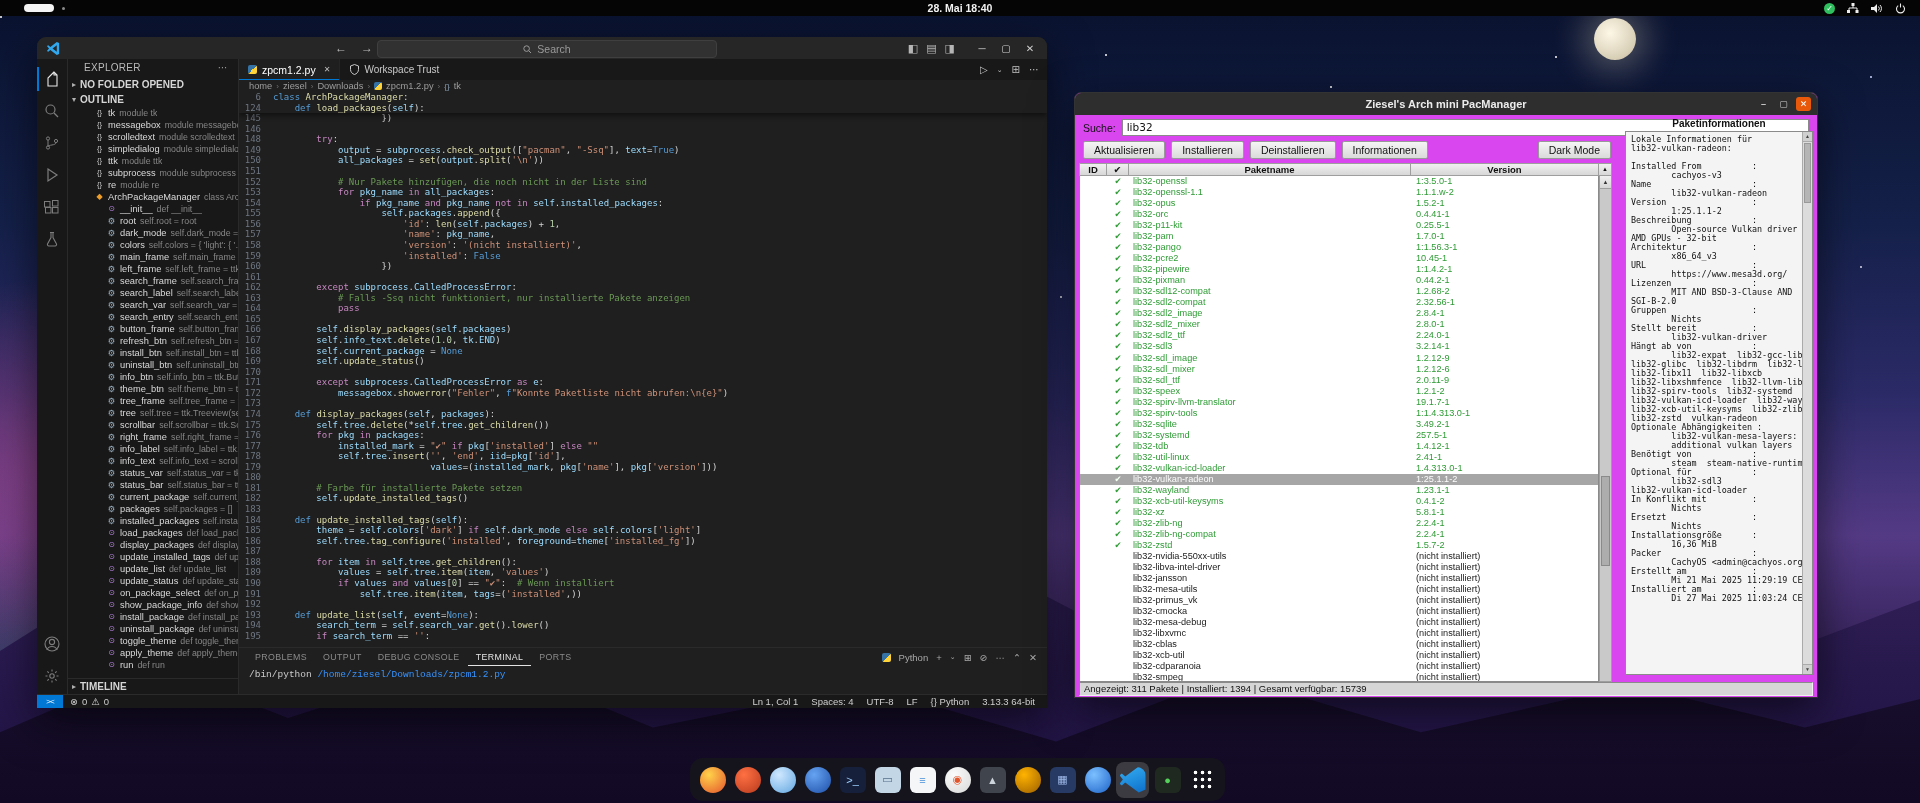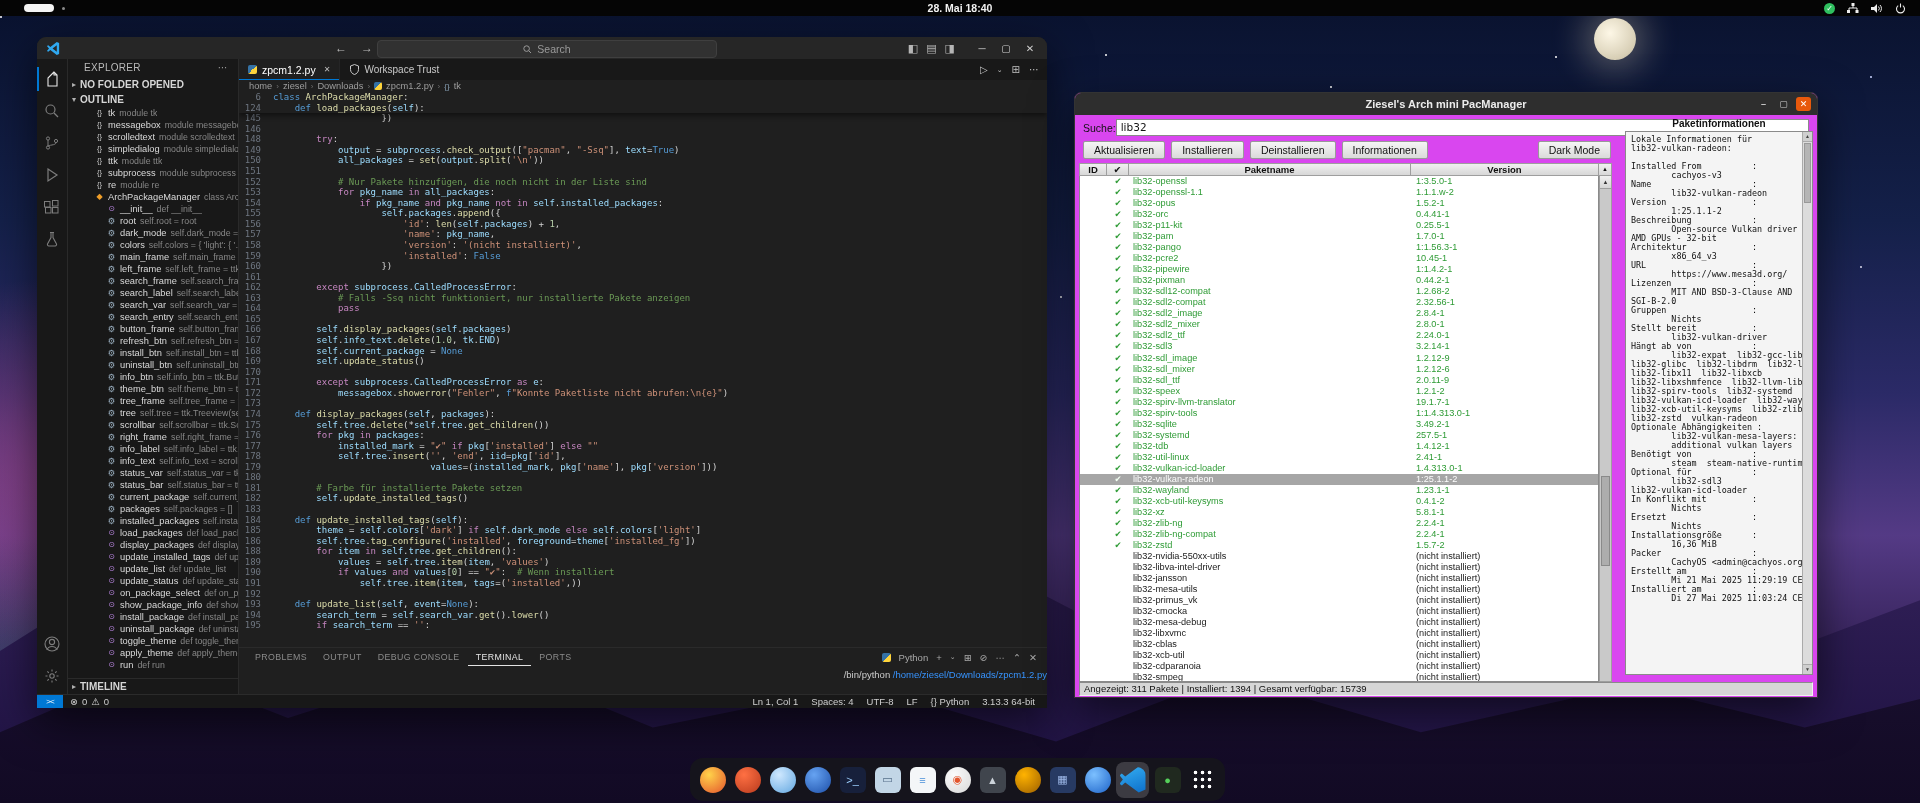--- a/index.html
+++ b/index.html
@@ -1,18 +1,18 @@
 <!DOCTYPE html>
 <html><head>
 <meta charset="utf-8">
 <style>
   html,body{margin:0;padding:0;background:#000;}
   body{width:1920px;height:803px;position:relative;overflow:hidden;
        font-family:"Liberation Sans","DejaVu Sans",sans-serif;-webkit-font-smoothing:antialiased;}
-  .mono{font-family:Liberation Sans, sans-serif;text-align:right;}
+  .mono{font-family:Liberation Mono, monospace;}
   i{font-style:normal;}
 
   
   .wallpaper{position:absolute;left:0;top:16px;right:0;bottom:0;z-index:0;
     background:
       radial-gradient(620px 320px at 6% 58%, rgba(226,82,152,.48), transparent 62%),
       radial-gradient(520px 280px at 2% 88%, rgba(62,158,148,.30), transparent 62%),
       linear-gradient(180deg,#0a1330 0%,#142049 26%,#2b2a67 48%,#543a85 66%,#3a2660 79%,#1f123a 100%);}
   .stars{position:absolute;left:0;top:0;width:2px;height:2px;border-radius:50%;background:#fff;
     box-shadow:120px 30px #fff,340px 88px #cdd6ff,520px 44px #fff,660px 120px #bcd,810px 60px #fff,
@@ -107,21 +107,21 @@
   .st-right{margin-left:auto;display:flex;gap:13px;padding-right:12px;}
 
   
   .pm{left:1074px;top:92px;width:744px;height:606px;background:#d946ef;border-radius:7px 7px 0 0;border:1px solid #333;
       box-sizing:border-box;font-size:11px;color:#111;}
   .pm-title{height:22px;background:#2e2e2e;border-radius:6px 6px 0 0;position:relative;text-align:center;
     line-height:22px;color:#ececec;font-weight:bold;font-size:11px;}
   .pm-ctrls{position:absolute;right:6px;top:3px;display:flex;gap:5px;align-items:center;height:16px;}
   .pmc{width:15px;height:14px;text-align:center;line-height:14px;color:#cfcfcf;font-size:9px;border-radius:3px;}
   .pmc.close{background:#e8590c;color:#fff;font-weight:bold;}
-  .pm-search{position:absolute;left:8px;right:8px;top:26px;height:17px;display:flex;align-items:center;gap:0;}
+  .pm-search{position:absolute;left:8px;right:8px;top:26px;height:17px;display:flex;align-items:center;gap:6px;}
   .pm-search label{font-size:10.5px;}
   .pm-search .entry{flex:1;height:15px;background:#fff;border:1px solid #8a8a8a;font-size:10.5px;line-height:15px;padding-left:4px;font-family:"DejaVu Sans",sans-serif;}
   .pm-btnrow{position:absolute;left:8px;top:48px;right:206px;height:18px;display:flex;gap:6px;}
   .tkbtn{height:18px;line-height:16px;padding:0 10px;background:linear-gradient(#f5f5f5,#dadada);
     border:1px solid #999;border-radius:2px;font-size:10.5px;color:#111;}
   .tkbtn.dark{margin-left:auto;}
   .pm-table{position:absolute;left:4px;top:70px;width:533px;bottom:15px;}
   .pm-thead{display:flex;height:13px;}
   .th{background:linear-gradient(#f1f1f1,#d7d7d7);border:1px solid #9e9e9e;border-left:none;
       font-size:9.5px;font-weight:bold;text-align:center;line-height:11px;box-sizing:border-box;}
@@ -736,20 +736,24 @@
               <span class="ln">184</span>
               <span class="ct">    <i class="tk-b">def</i> <i class="tk-f">update_installed_tags</i><i class="tk-p">(</i><i class="tk-v">self</i><i class="tk-p">)</i><i class="tk-p">:</i></span>
             </div>
             <div class="code-line">
               <span class="ln">185</span>
               <span class="ct">        <i class="tk-v">theme</i> <i class="tk-p">=</i> <i class="tk-v">self</i><i class="tk-p">.</i><i class="tk-v">colors</i><i class="tk-p">[</i><i class="tk-s">'dark'</i><i class="tk-p">]</i> <i class="tk-k">if</i> <i class="tk-v">self</i><i class="tk-p">.</i><i class="tk-v">dark_mode</i> <i class="tk-k">else</i> <i class="tk-v">self</i><i class="tk-p">.</i><i class="tk-v">colors</i><i class="tk-p">[</i><i class="tk-s">'light'</i><i class="tk-p">]</i></span>
             </div>
             <div class="code-line">
               <span class="ln">186</span>
               <span class="ct">        <i class="tk-v">self</i><i class="tk-p">.</i><i class="tk-v">tree</i><i class="tk-p">.</i><i class="tk-f">tag_configure</i><i class="tk-p">(</i><i class="tk-s">'installed'</i><i class="tk-p">,</i> <i class="tk-v">foreground</i><i class="tk-p">=</i><i class="tk-v">theme</i><i class="tk-p">[</i><i class="tk-s">'installed_fg'</i><i class="tk-p">]</i><i class="tk-p">)</i></span>
+            </div>
+            <div class="code-line">
+              <span class="ln">187</span>
+              <span class="ct"> </span>
             </div>
             <div class="code-line">
               <span class="ln">188</span>
               <span class="ct">        <i class="tk-k">for</i> <i class="tk-v">item</i> <i class="tk-k">in</i> <i class="tk-v">self</i><i class="tk-p">.</i><i class="tk-v">tree</i><i class="tk-p">.</i><i class="tk-f">get_children</i><i class="tk-p">(</i><i class="tk-p">)</i><i class="tk-p">:</i></span>
             </div>
             <div class="code-line">
               <span class="ln">189</span>
               <span class="ct">            <i class="tk-v">values</i> <i class="tk-p">=</i> <i class="tk-v">self</i><i class="tk-p">.</i><i class="tk-v">tree</i><i class="tk-p">.</i><i class="tk-f">item</i><i class="tk-p">(</i><i class="tk-v">item</i><i class="tk-p">,</i> <i class="tk-s">'values'</i><i class="tk-p">)</i></span>
             </div>
             <div class="code-line">

